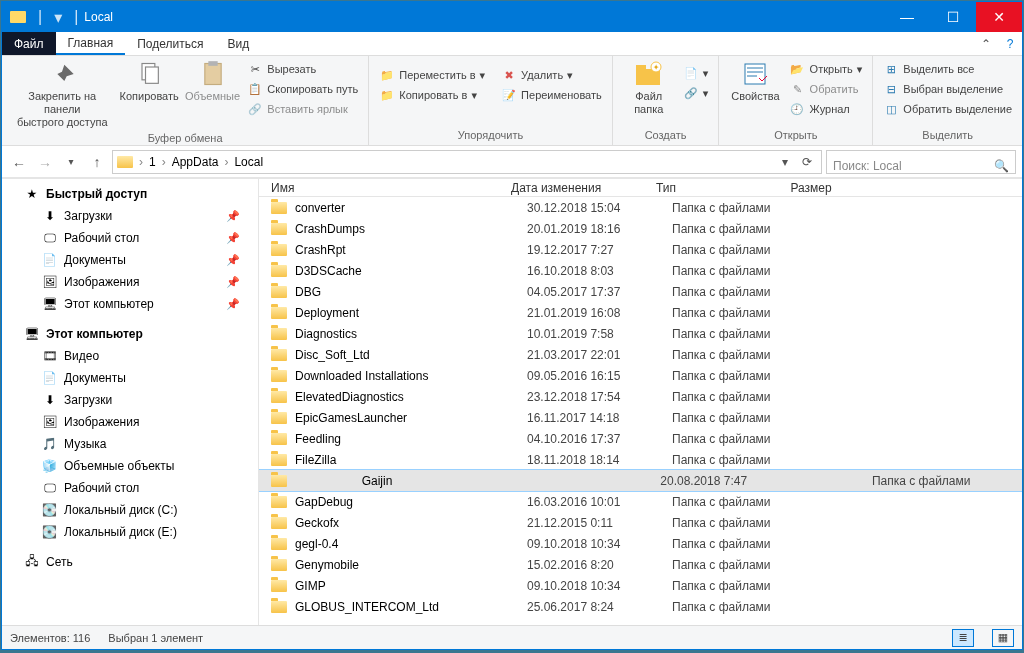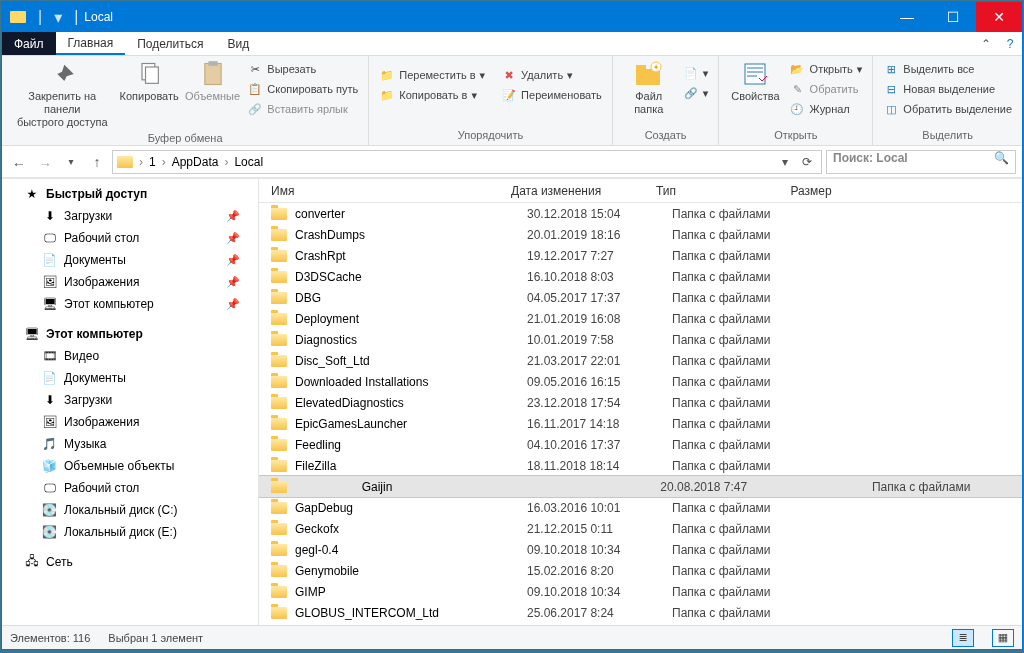--- a/index.html
+++ b/index.html
@@ -29,31 +29,31 @@
 .minibtn { display:flex; align-items:center; gap:4px; padding: 1px 4px; white-space:nowrap;}
 .minibtn .mi { width:16px; height:16px; display:inline-flex; align-items:center; justify-content:center;}
 svg { display:block; }
 .navbar { height: 32px; display:flex; align-items:center; gap:4px; padding: 2px 6px; border-bottom: 1px solid #e5e5e5;}
 .navbar .arrow { width:22px; height:22px; display:flex; align-items:center; justify-content:center; color:#555; font-size:14px;}
 .addr { flex:1; height:24px; border:1px solid #ccc; display:flex; align-items:center; font-size:12px; padding:0 4px; gap:2px;}
 .addr .crumb { padding: 0 4px; }
 .addr .csep { color:#888; }
 .addr .aspacer{flex:1;}
 .addr .refresh, .addr .dd { color:#555; width:20px; text-align:center;}
-.search { width:190px; height:24px; border:1px solid #ccc; display:flex; align-items:flex-start; padding: 0 6px; font-size:12px; color:#888; justify-content:space-between;font-weight:bold;}
+.search { width:190px; height:24px; border:1px solid #ccc; display:flex; align-items:flex-end; padding: 0 6px; font-size:12px; color:#888; justify-content:space-between;}
 .content { flex:1; display:flex; overflow:hidden; border-top:1px solid #e5e5e5;}
 .sidebar { width:257px; border-right:1px solid #e5e5e5; overflow-y:auto; font-size:12px; padding: 4px 0;}
 .side-item { display:flex; align-items:center; padding: 2px 8px 2px 22px; gap:6px; height:22px;}
 .side-item.child { padding-left: 40px; justify-content:space-between;}
 .side-item.child .left{display:flex;align-items:center;gap:6px;}
 .side-item .pin{color:#888; font-size:11px; padding-right:10px;}
 .side-sep{height:8px;}
 .sicon{width:16px;height:16px;display:inline-flex;align-items:center;justify-content:center;}
 .main { flex:1; display:flex; flex-direction:column; overflow:hidden;}
-.cols { height:24px; border-bottom:1px solid #e5e5e5; display:flex; align-items:center; font-size:12px; color:#333; padding-left:12px;}
+.cols { height:18px; border-bottom:1px solid #e5e5e5; display:flex; align-items:center; font-size:12px; color:#333; padding-left:12px;}
 .col-name{width:240px;} .col-date{width:145px;} .col-type{width:115px;} .col-size{width:80px;text-align:center;}
 .filelist { flex:1; overflow-y:auto; font-size:12px;}
 .row { display:flex; align-items:center; height:21px; padding-left:12px;}
 .row.sel { background:#e5e5e5; outline:1px solid #99d1ff;justify-content:space-between;}
 .row .fico{width:16px;height:12px; background:linear-gradient(#ffe9a6,#f7c349); border-radius:1px; margin-right:8px; position:relative;}
 .row .fico::before{content:"";position:absolute;top:-3px;left:0;width:7px;height:3px;background:#f7c349;border-radius:1px 1px 0 0;}
 .row .name{width:232px;} .row .date{width:145px; color:#444;} .row .type{width:150px; color:#444;}
 .status { height:24px; border-top:1px solid #ddd; background:#f5f6f7; display:flex; align-items:center; font-size:11px; color:#444; padding:0 8px; gap:18px;}
 .status .sspacer{flex:1;}
 .status .view{width:22px;height:18px;border:1px solid #0078d7; display:flex;align-items:center;justify-content:center;}
@@ -202,21 +202,21 @@
 
     <div class="rgroup" style="border-right:none">
       <div class="body">
         <div class="minicol">
           <div class="minibtn">
               <span class="mi" style="color:#2a7ab0">⊞</span>
               <span>Выделить все</span>
             </div>
           <div class="minibtn">
               <span class="mi" style="color:#2a7ab0">⊟</span>
-              <span>Новая выделение</span>
+              <span>Выбран выделение</span>
             </div>
           <div class="minibtn">
               <span class="mi" style="color:#2a7ab0">◫</span>
               <span>Обратить выделение</span>
             </div>
         </div>
       </div>
       <div class="label">Выделить</div>
     </div>
   </div>

